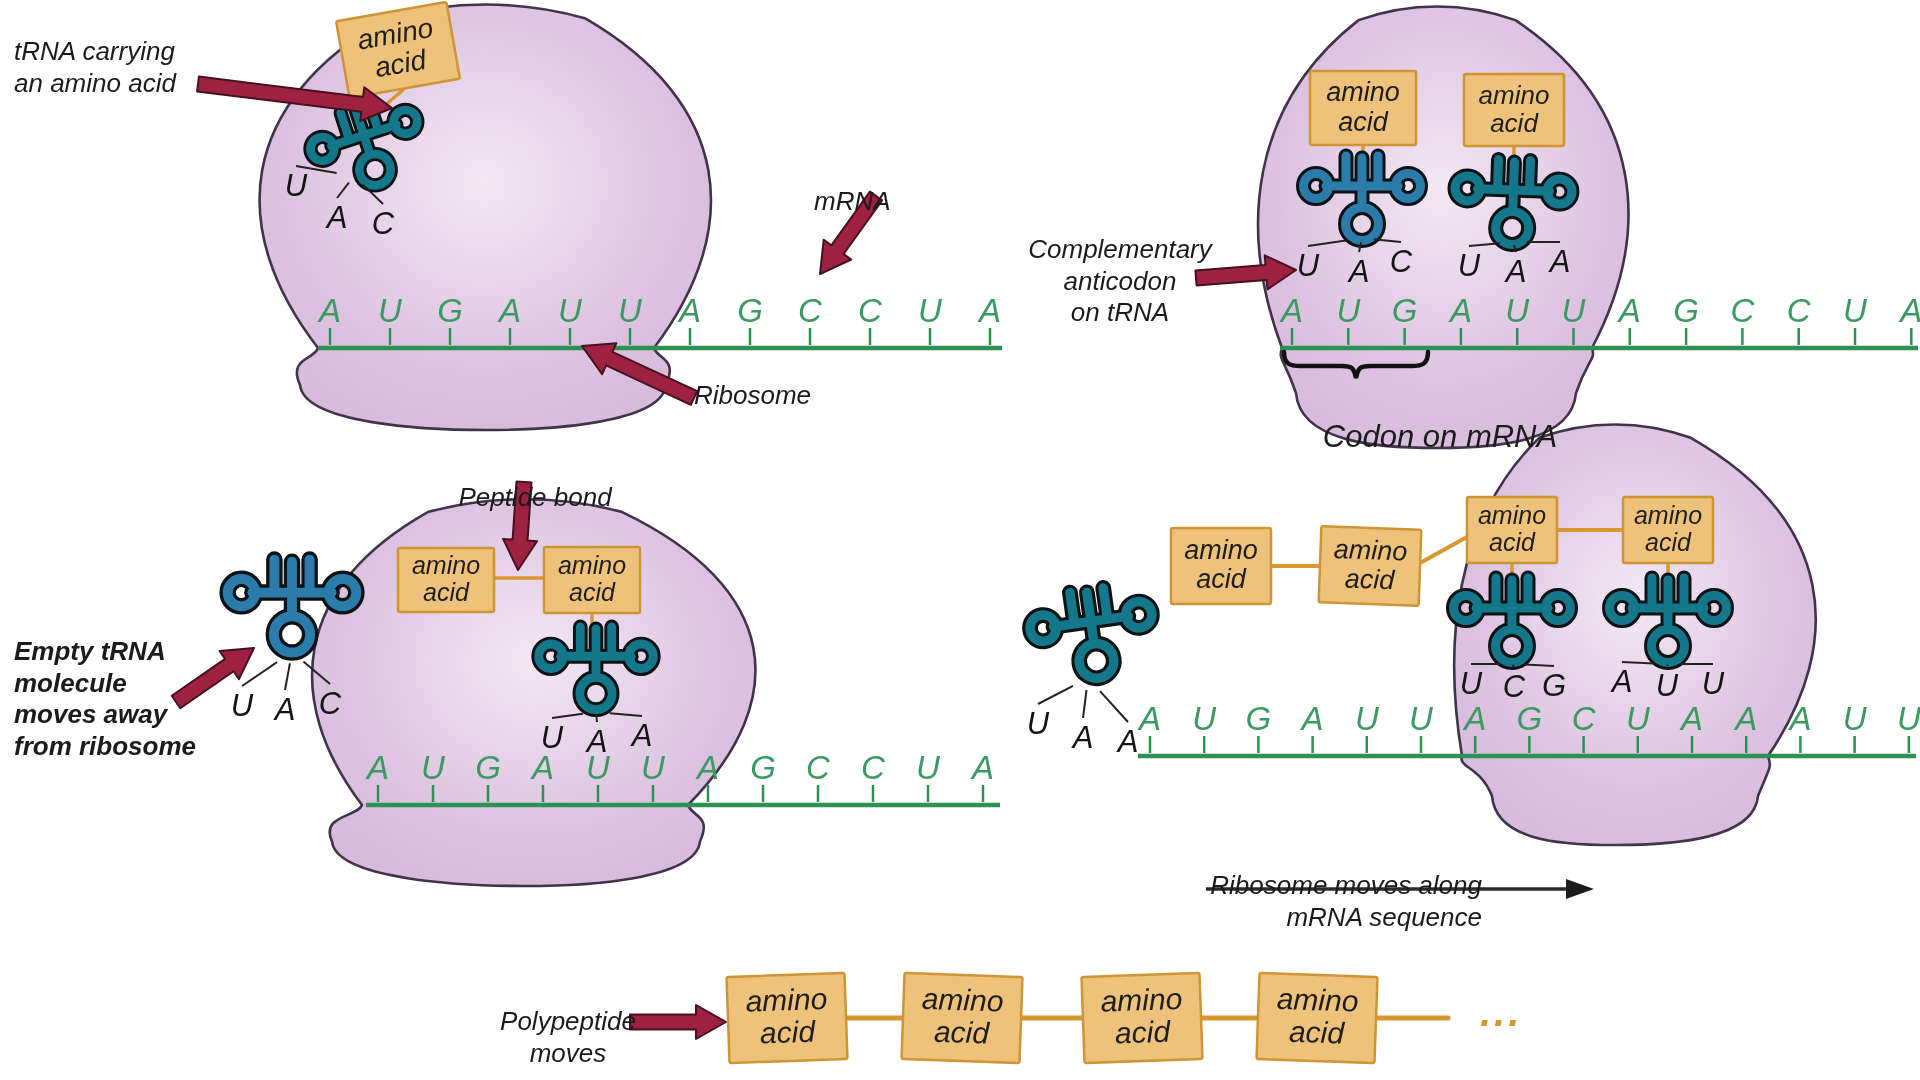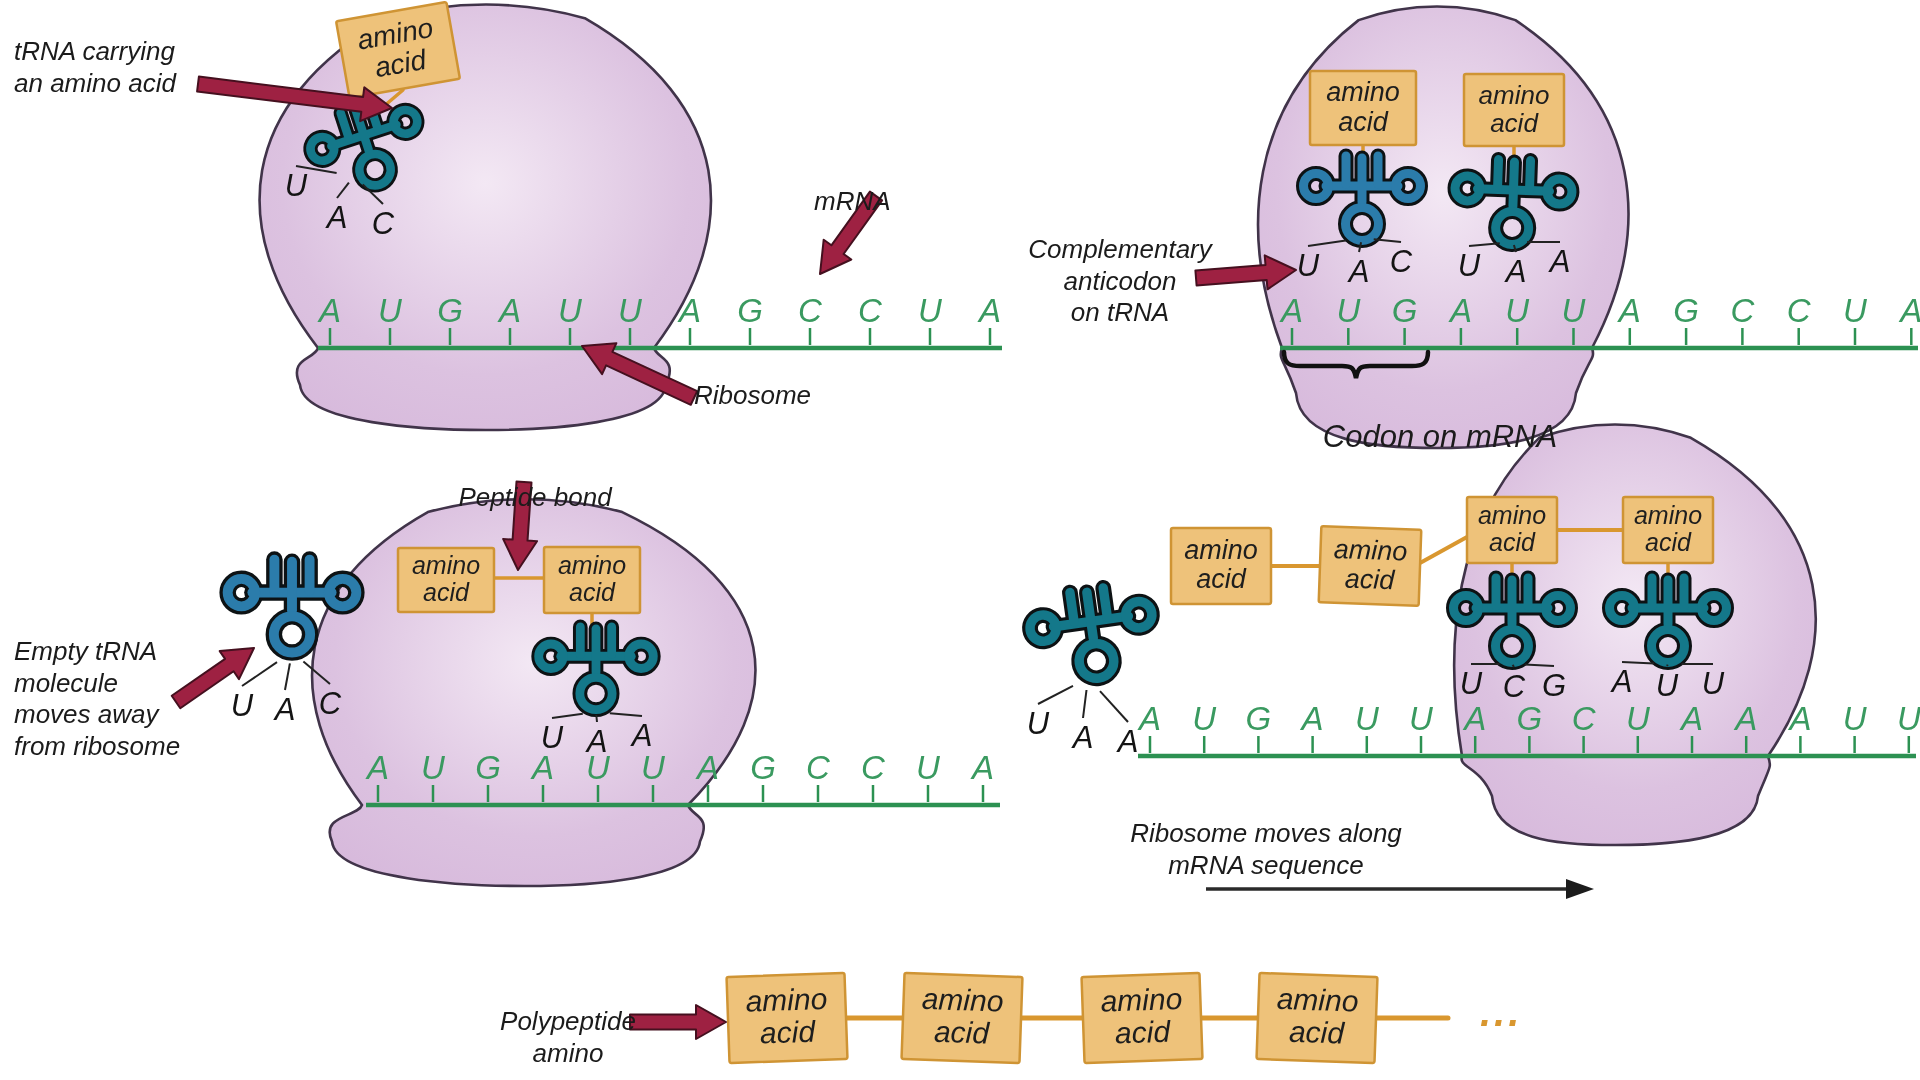--- a/index.html
+++ b/index.html
@@ -404,23 +404,23 @@
   <div class="lbl" style="left:694px;top:362px;margin-top:18px;">Ribosome</div>
 
   <div class="lbl center" style="left:960px;top:196px;width:320px;">Complementary
 anticodon
 on tRNA</div>
 
   <div class="lbl center" style="left:1300px;top:380px;width:280px;font-size:31px;">Codon on mRNA</div>
 
   <div class="lbl center" style="left:420px;top:444px;width:230px;">Peptide bond</div>
 
-  <div class="lbl" style="left:14px;top:636px;">Empty tRNA
+  <div class="lbl" style="left:14px;top:636px;font-weight:bold;">Empty tRNA
 molecule
 moves away
 from ribosome</div>
 
-  <div class="lbl center" style="left:1050px;top:780px;width:432px;">Ribosome moves along
+  <div class="lbl center" style="left:1050px;top:832px;width:432px;text-align:right;">Ribosome moves along
 mRNA sequence</div>
 
   <div class="lbl center" style="left:438px;top:968px;width:260px;">Polypeptide
-amino</div>
+moves</div>
 </div>
 
 </body></html>

